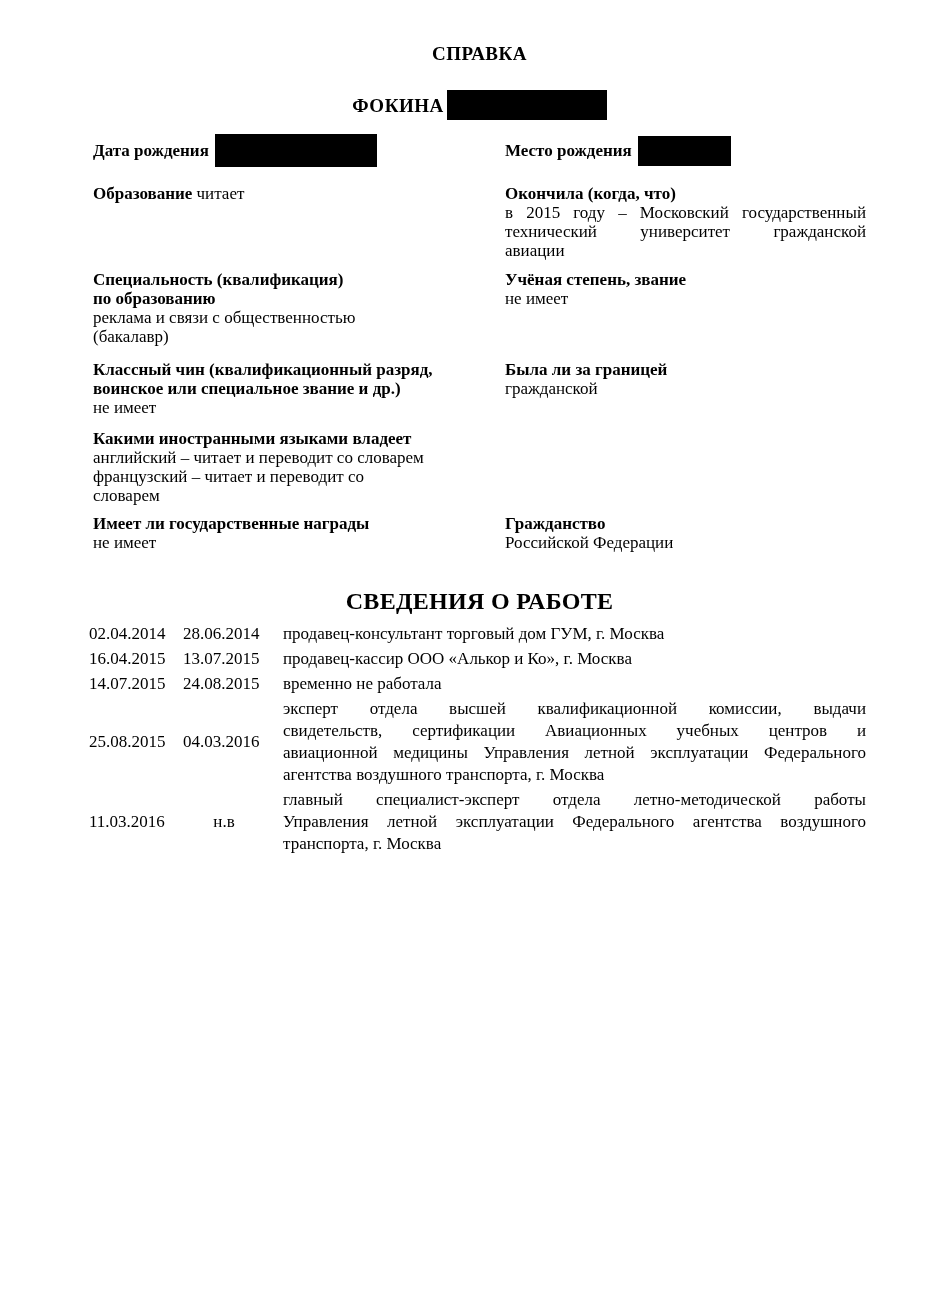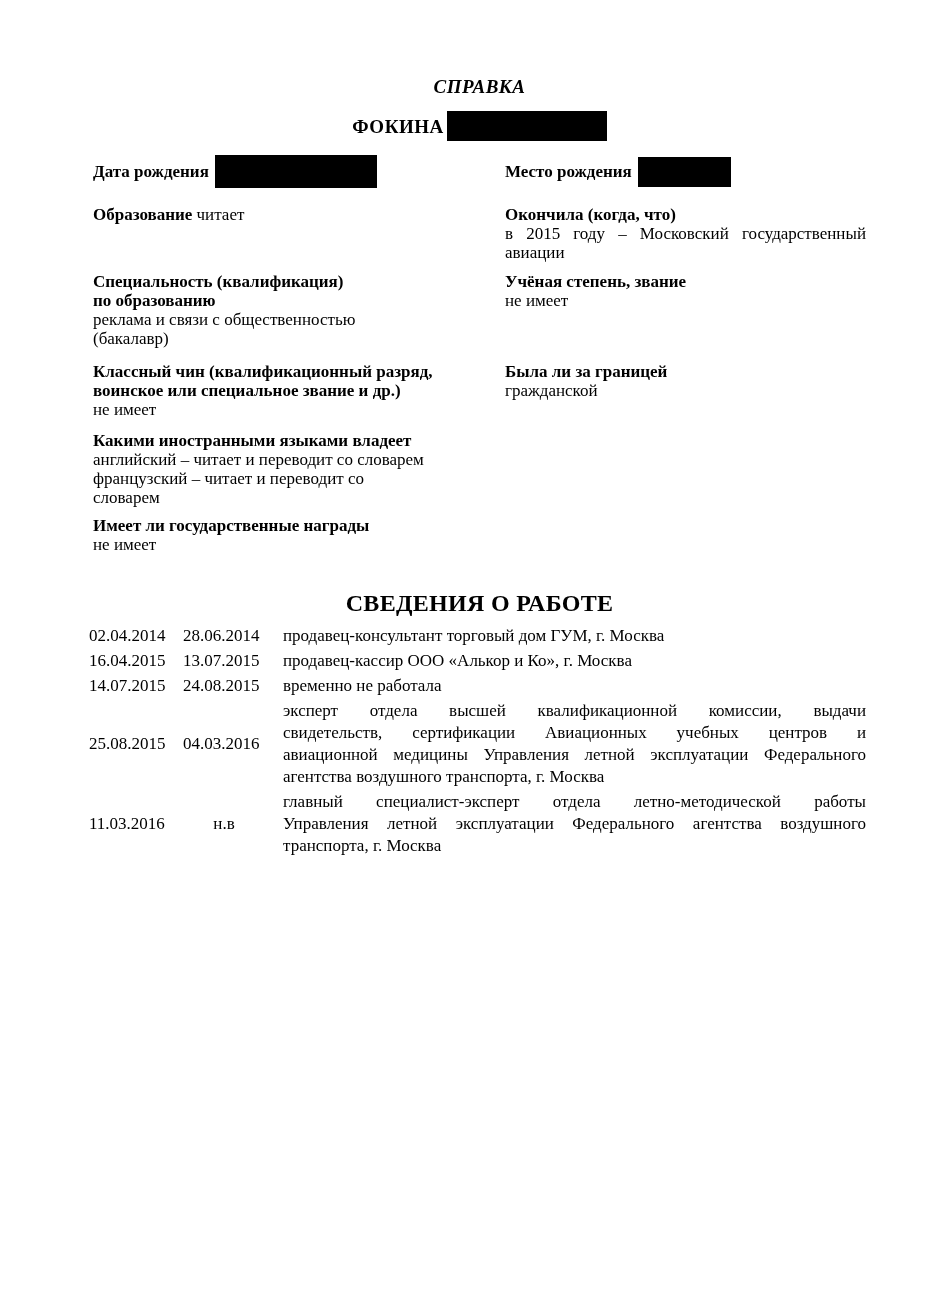--- a/index.html
+++ b/index.html
@@ -13,30 +13,29 @@
     font-family: "Liberation Serif", "DejaVu Serif", serif;
     font-size: 17px;
     line-height: 19px;
     overflow: hidden;
   }
   .content { margin-left: 93px; margin-right: 61px; }
   .b { font-weight: bold; }
   .ml { white-space: pre-line; }
 
   .doc-title {
-    padding-top: 77px;
+    padding-top: 44px;
     text-align: center;
     font-weight: bold;
     font-size: 19px;
     line-height: 20px;
     letter-spacing: 0.5px;
-    font-style: italic;
   }
   .name-line {
-    margin-top: 14px;
+    margin-top: 26px;
     display: flex;
     justify-content: center;
     align-items: center;
     gap: 3px;
   }
   .surname { font-weight: bold; font-size: 19px; letter-spacing: 0.5px; }
   .redaction { background: #000000; display: inline-block; flex: 0 0 auto; }
   .box-name { width: 160px; height: 30px; }
   .box-birth-date { width: 162px; height: 33px; }
   .box-birth-place { width: 93px; height: 30px; }
@@ -95,20 +94,21 @@
       </div>
 
       <div class="frow row-b">
         <div class="lcell">
           <span class="b">Образование</span>
           <span>читает</span>
         </div>
         <div class="rcell">
           <div class="b">Окончила (когда, что)</div>
           <div class="stretch">в 2015 году – Московский государственный</div>
+          <div class="stretch">технический университет гражданской</div>
           <div>авиации</div>
         </div>
       </div>
 
       <div class="frow row-c">
         <div class="lcell">
           <div class="b ml">Специальность (квалификация)
 по образованию</div>
           <div class="ml">реклама и связи с общественностью
 (бакалавр)</div>
@@ -139,20 +139,24 @@
 словарем</div>
         </div>
         <div class="rcell"></div>
       </div>
 
       <div class="frow row-f">
         <div class="lcell">
           <div class="b">Имеет ли государственные награды</div>
           <div>не имеет</div>
         </div>
+        <div class="rcell">
+          <div class="b">Гражданство</div>
+          <div>Российской Федерации</div>
+        </div>
       </div>
 
     </div>
 
     <div class="work-title">СВЕДЕНИЯ О РАБОТЕ</div>
 
     <div class="work-table">
 
       <div class="wrow">
         <div class="wfrom">02.04.2014</div>

